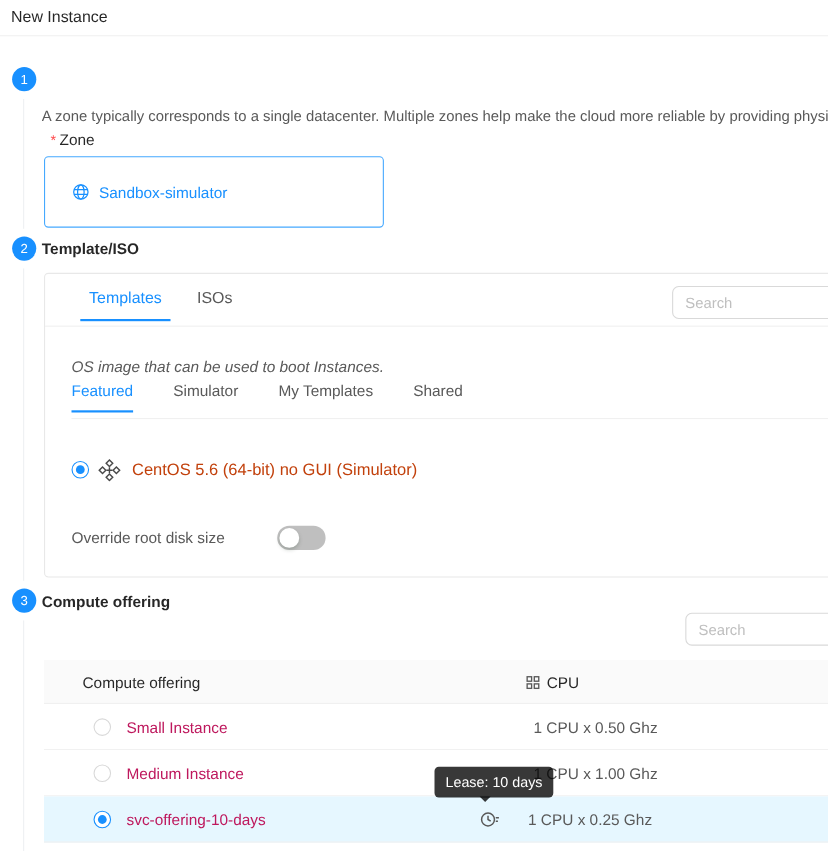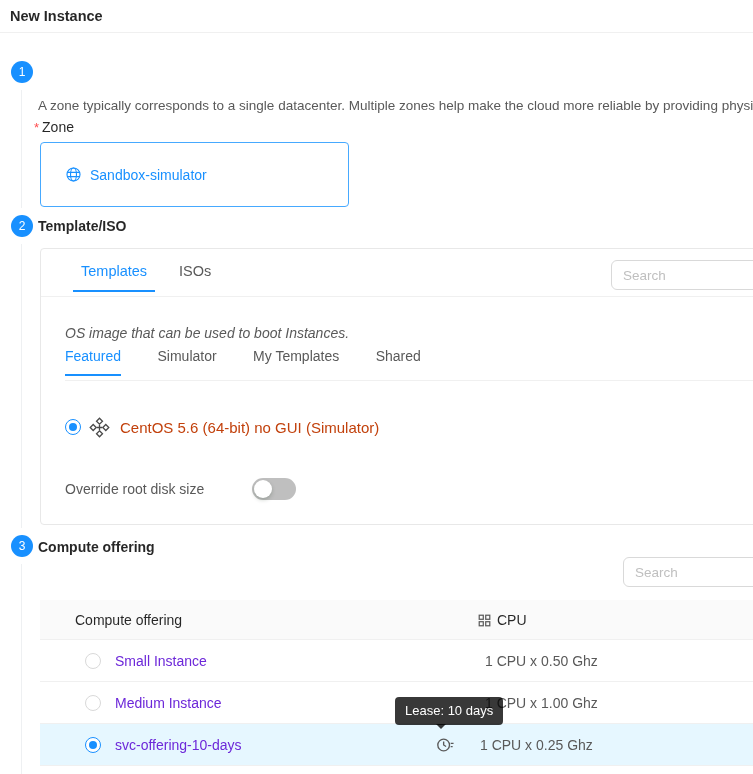--- a/index.html
+++ b/index.html
@@ -2,37 +2,37 @@
 <html><head>
 <meta charset="utf-8">
 <style>
   * { margin:0; padding:0; box-sizing:border-box; }
   html,body { background:#fff; }
   body { width:753px; height:774px; overflow:hidden; font-family:"Liberation Sans",sans-serif; color:rgba(0,0,0,0.65); }
   .screen { position:relative; width:753px; height:774px; background:#fff; overflow:hidden; }
 
   
   .page-header { position:absolute; left:0; top:0; width:753px; height:33px; border-bottom:1px solid #f0f0f0; }
-  .page-title { position:absolute; left:10px; top:8px; font-size:14.5px; font-weight:700; color:rgba(0,0,0,0.85);text-align:right; }
+  .page-title { position:absolute; left:10px; top:8px; font-size:14.5px; font-weight:400; color:rgba(0,0,0,0.85);text-align:right; }
 
   
   .step-line { position:absolute; left:21px; width:1px; background:#eef0f2; }
   #line1 { top:90px; height:118px; }
   #line2 { top:244px; height:284px; }
   #line3 { top:564px; height:210px; }
   .step-circle { position:absolute; left:11px; width:22px; height:22px; border-radius:50%;
                  background:#1890ff; color:#fff; font-size:12px; line-height:22px; text-align:center; }
   #circle1 { top:61px; } #circle2 { top:215px; } #circle3 { top:535px; }
   .step-title { position:absolute; left:38px; font-size:14px; font-weight:600; color:rgba(0,0,0,0.85); }
   #title1 { top:64px; } #title2 { top:218px; } #title3 { top:539px; }
 
   
   .zone-desc { position:absolute; left:38px; top:98px; width:715px; font-size:13.5px; color:#595959;
                white-space:nowrap; overflow:hidden; }
-  .zone-label { position:absolute; left:34px; top:119px; font-size:14px; color:rgba(0,0,0,0.85); }
+  .zone-label { position:absolute; left:46px; top:119px; font-size:14px; color:rgba(0,0,0,0.85); }
   .req { color:#ff4d4f; margin-right:3px; font-size:13px; }
   .zone-card { position:absolute; left:40px; top:142px; width:309px; height:65px; border:1px solid #46a9ff;
                border-radius:4px; background:#fff; display:flex; align-items:center; padding-left:24px; cursor:pointer; }
   .zone-card .gicon { width:17px; height:17px; margin-right:8px; display:block; }
   .zone-name { color:#1890ff; font-size:14px; }
 
   
   .tpl-card { position:absolute; left:40px; top:248px; width:720px; height:277px;
               border:1px solid #e8e8e8; border-radius:4px; background:#fff; }
   .tpl-tabbar { position:absolute; left:0; top:0; width:100%; height:48px; border-bottom:1px solid #f0f0f0; }
@@ -66,21 +66,21 @@
   #cmp-search { left:623px; top:557px; }
   .cmp-table { position:absolute; left:40px; top:600px; width:720px; }
   .cmp-head { position:relative; height:40px; background:#fafafa; border-bottom:1px solid #f0f0f0; }
   .cmp-head .col-offering { position:absolute; left:35px; top:0; line-height:40px; font-size:14px; font-weight:500; color:rgba(0,0,0,0.85); }
   .cmp-head .col-cpu { position:absolute; left:438px; top:0; height:40px; display:flex; align-items:center;
                        font-size:14px; font-weight:500; color:rgba(0,0,0,0.85); }
   .col-cpu svg { width:13px; height:13px; margin-right:6px; }
   .cmp-row { position:relative; height:42px; border-bottom:1px solid #f0f0f0; background:#fff; cursor:pointer; }
   .cmp-row.selected { background:#e6f7ff; }
   .cmp-row .radio { position:absolute; left:45px; top:13px; }
-  .row-name { position:absolute; left:75px; top:0; line-height:42px; font-size:14px; color:#6d28d9; }
+  .row-name { position:absolute; left:75px; top:0; line-height:42px; font-size:14px; color:#be185d; }
   .row-cpu { position:absolute; left:445px; top:0; line-height:42px; font-size:14px; color:#595959; }
   .row-cpu.with-icon { left:440px; }
   .lease-clock { position:absolute; left:396px; top:12px; width:18px; height:18px; cursor:pointer; }
 
   
   .tooltip { position:absolute; left:395px; top:697px; height:28px; padding:4px 10px; background:rgba(0,0,0,0.78);
              border-radius:4px; color:#fff; font-size:13px; line-height:20px; white-space:nowrap; z-index:10; }
   .tooltip::after { content:""; position:absolute; left:41px; bottom:-9px; border:5px solid transparent;
                     border-top-color:rgba(0,0,0,0.78); }
 </style>

